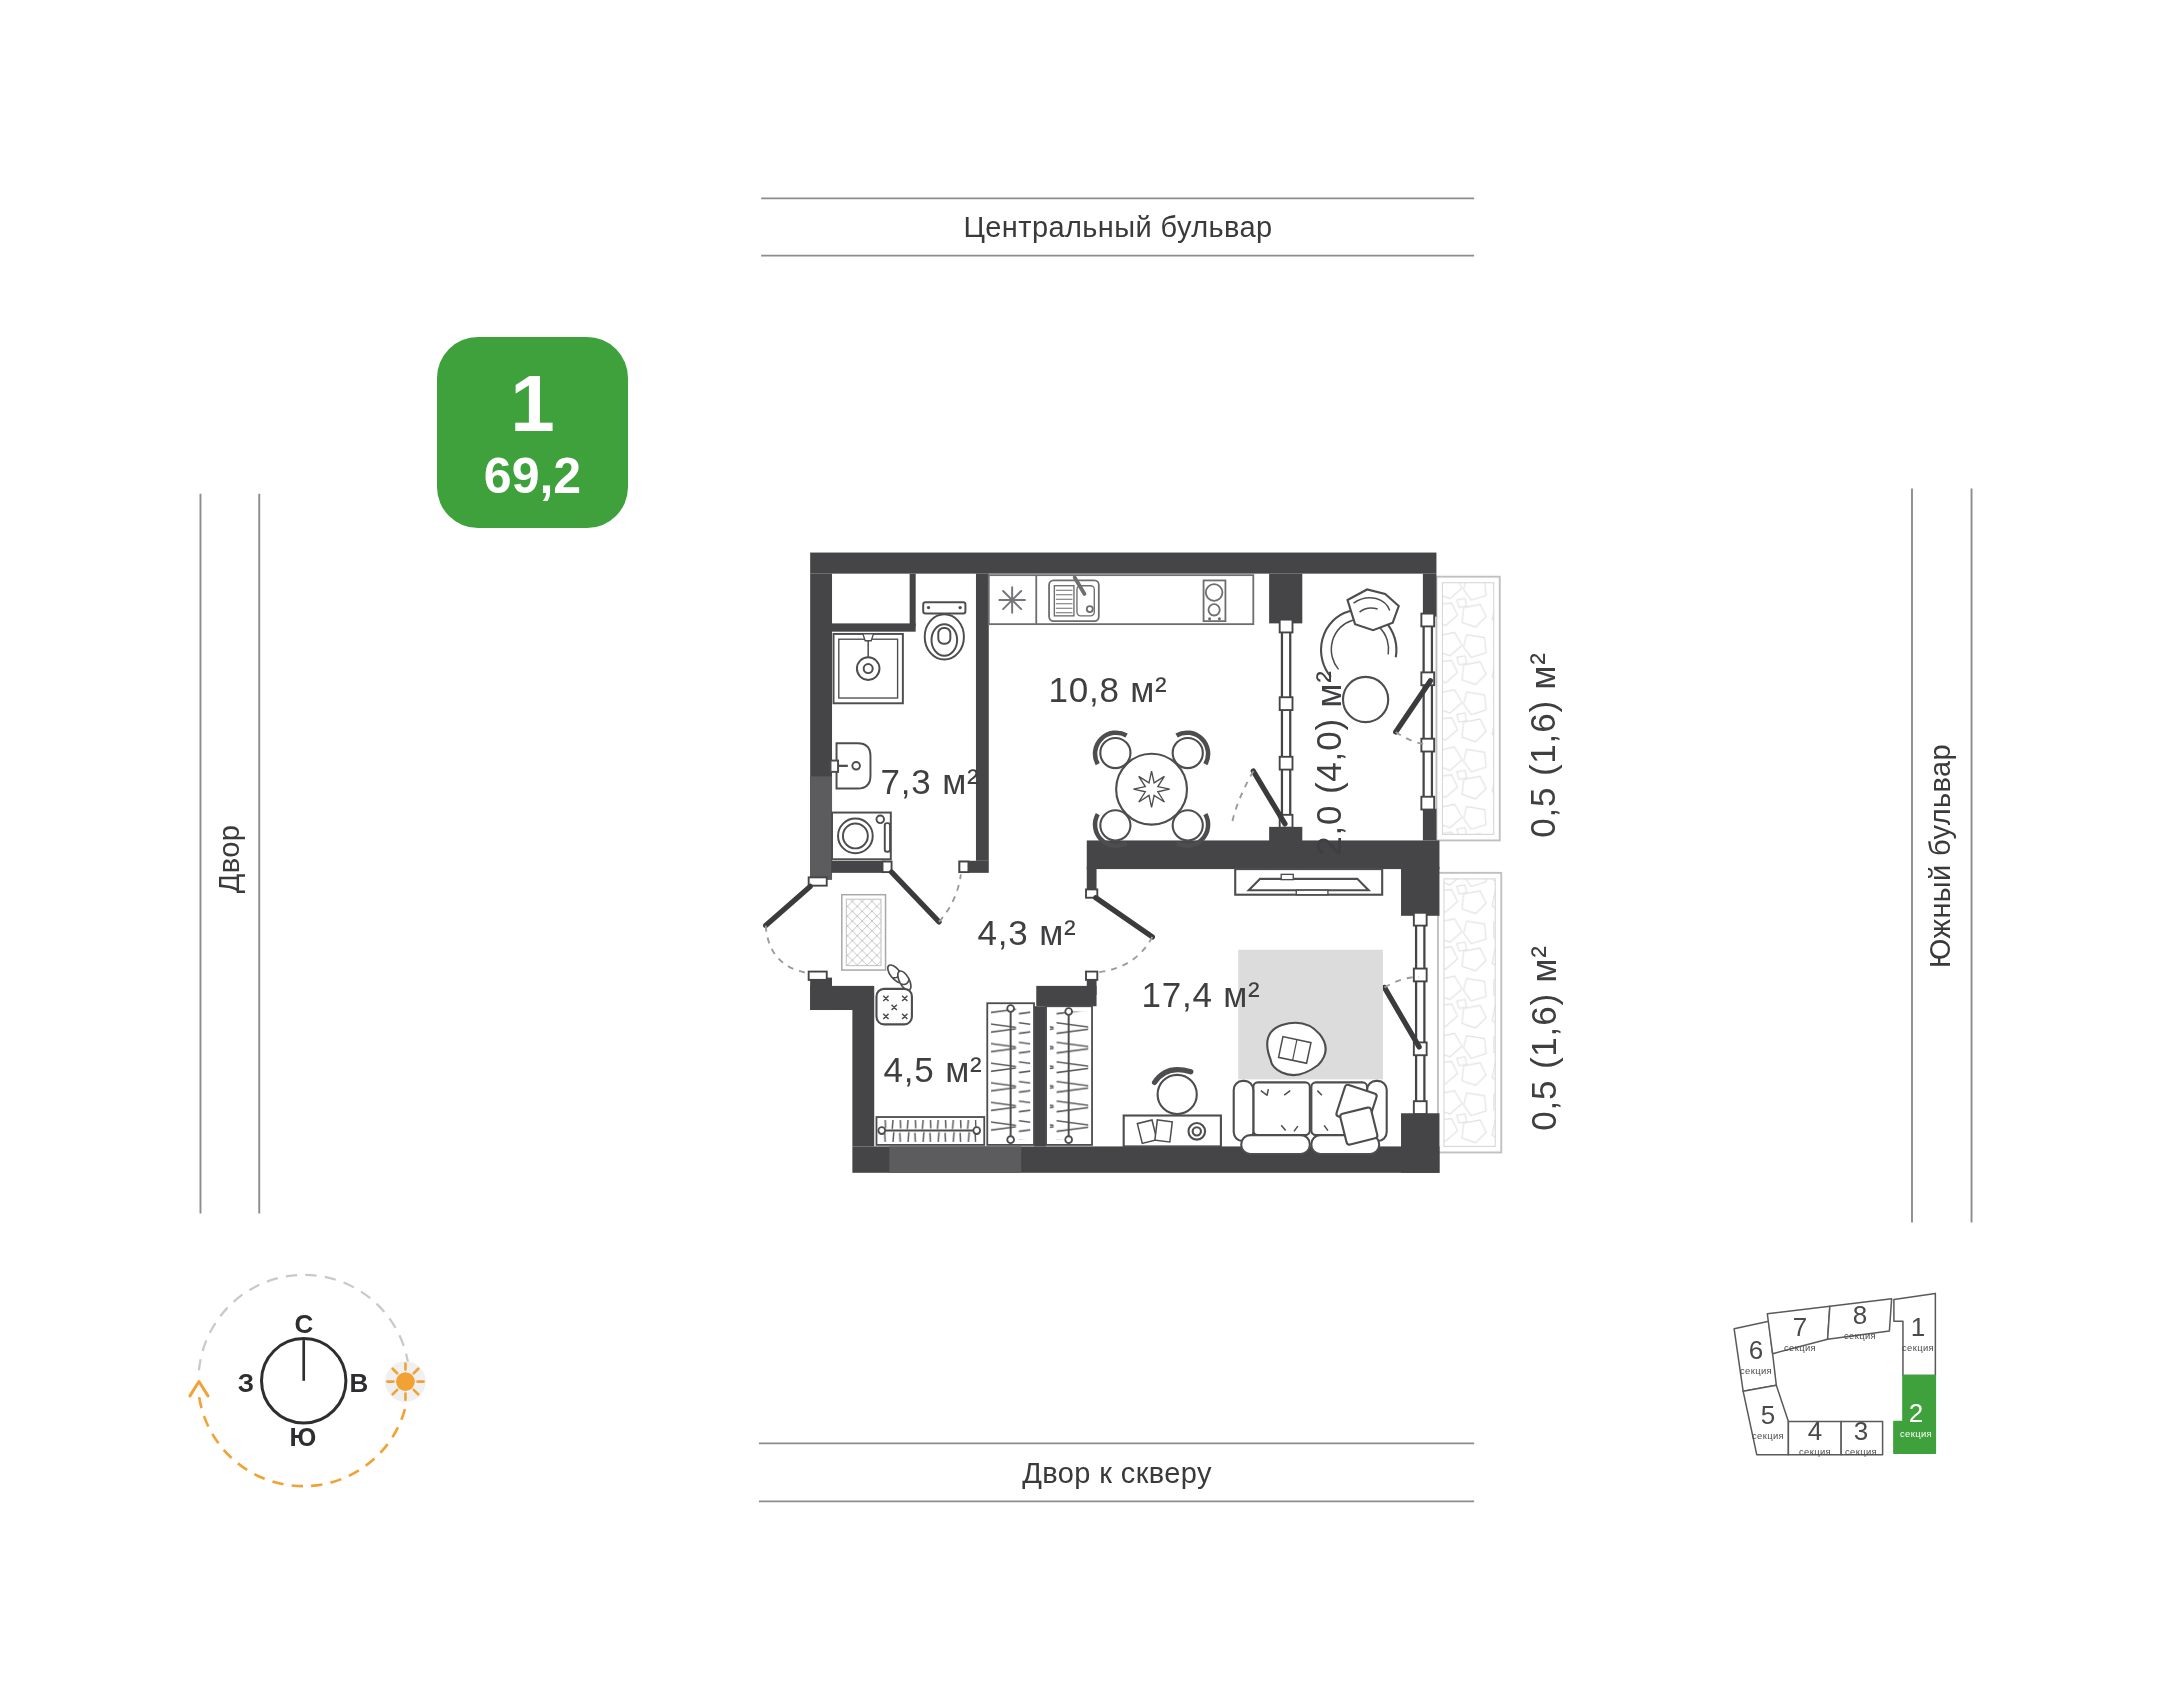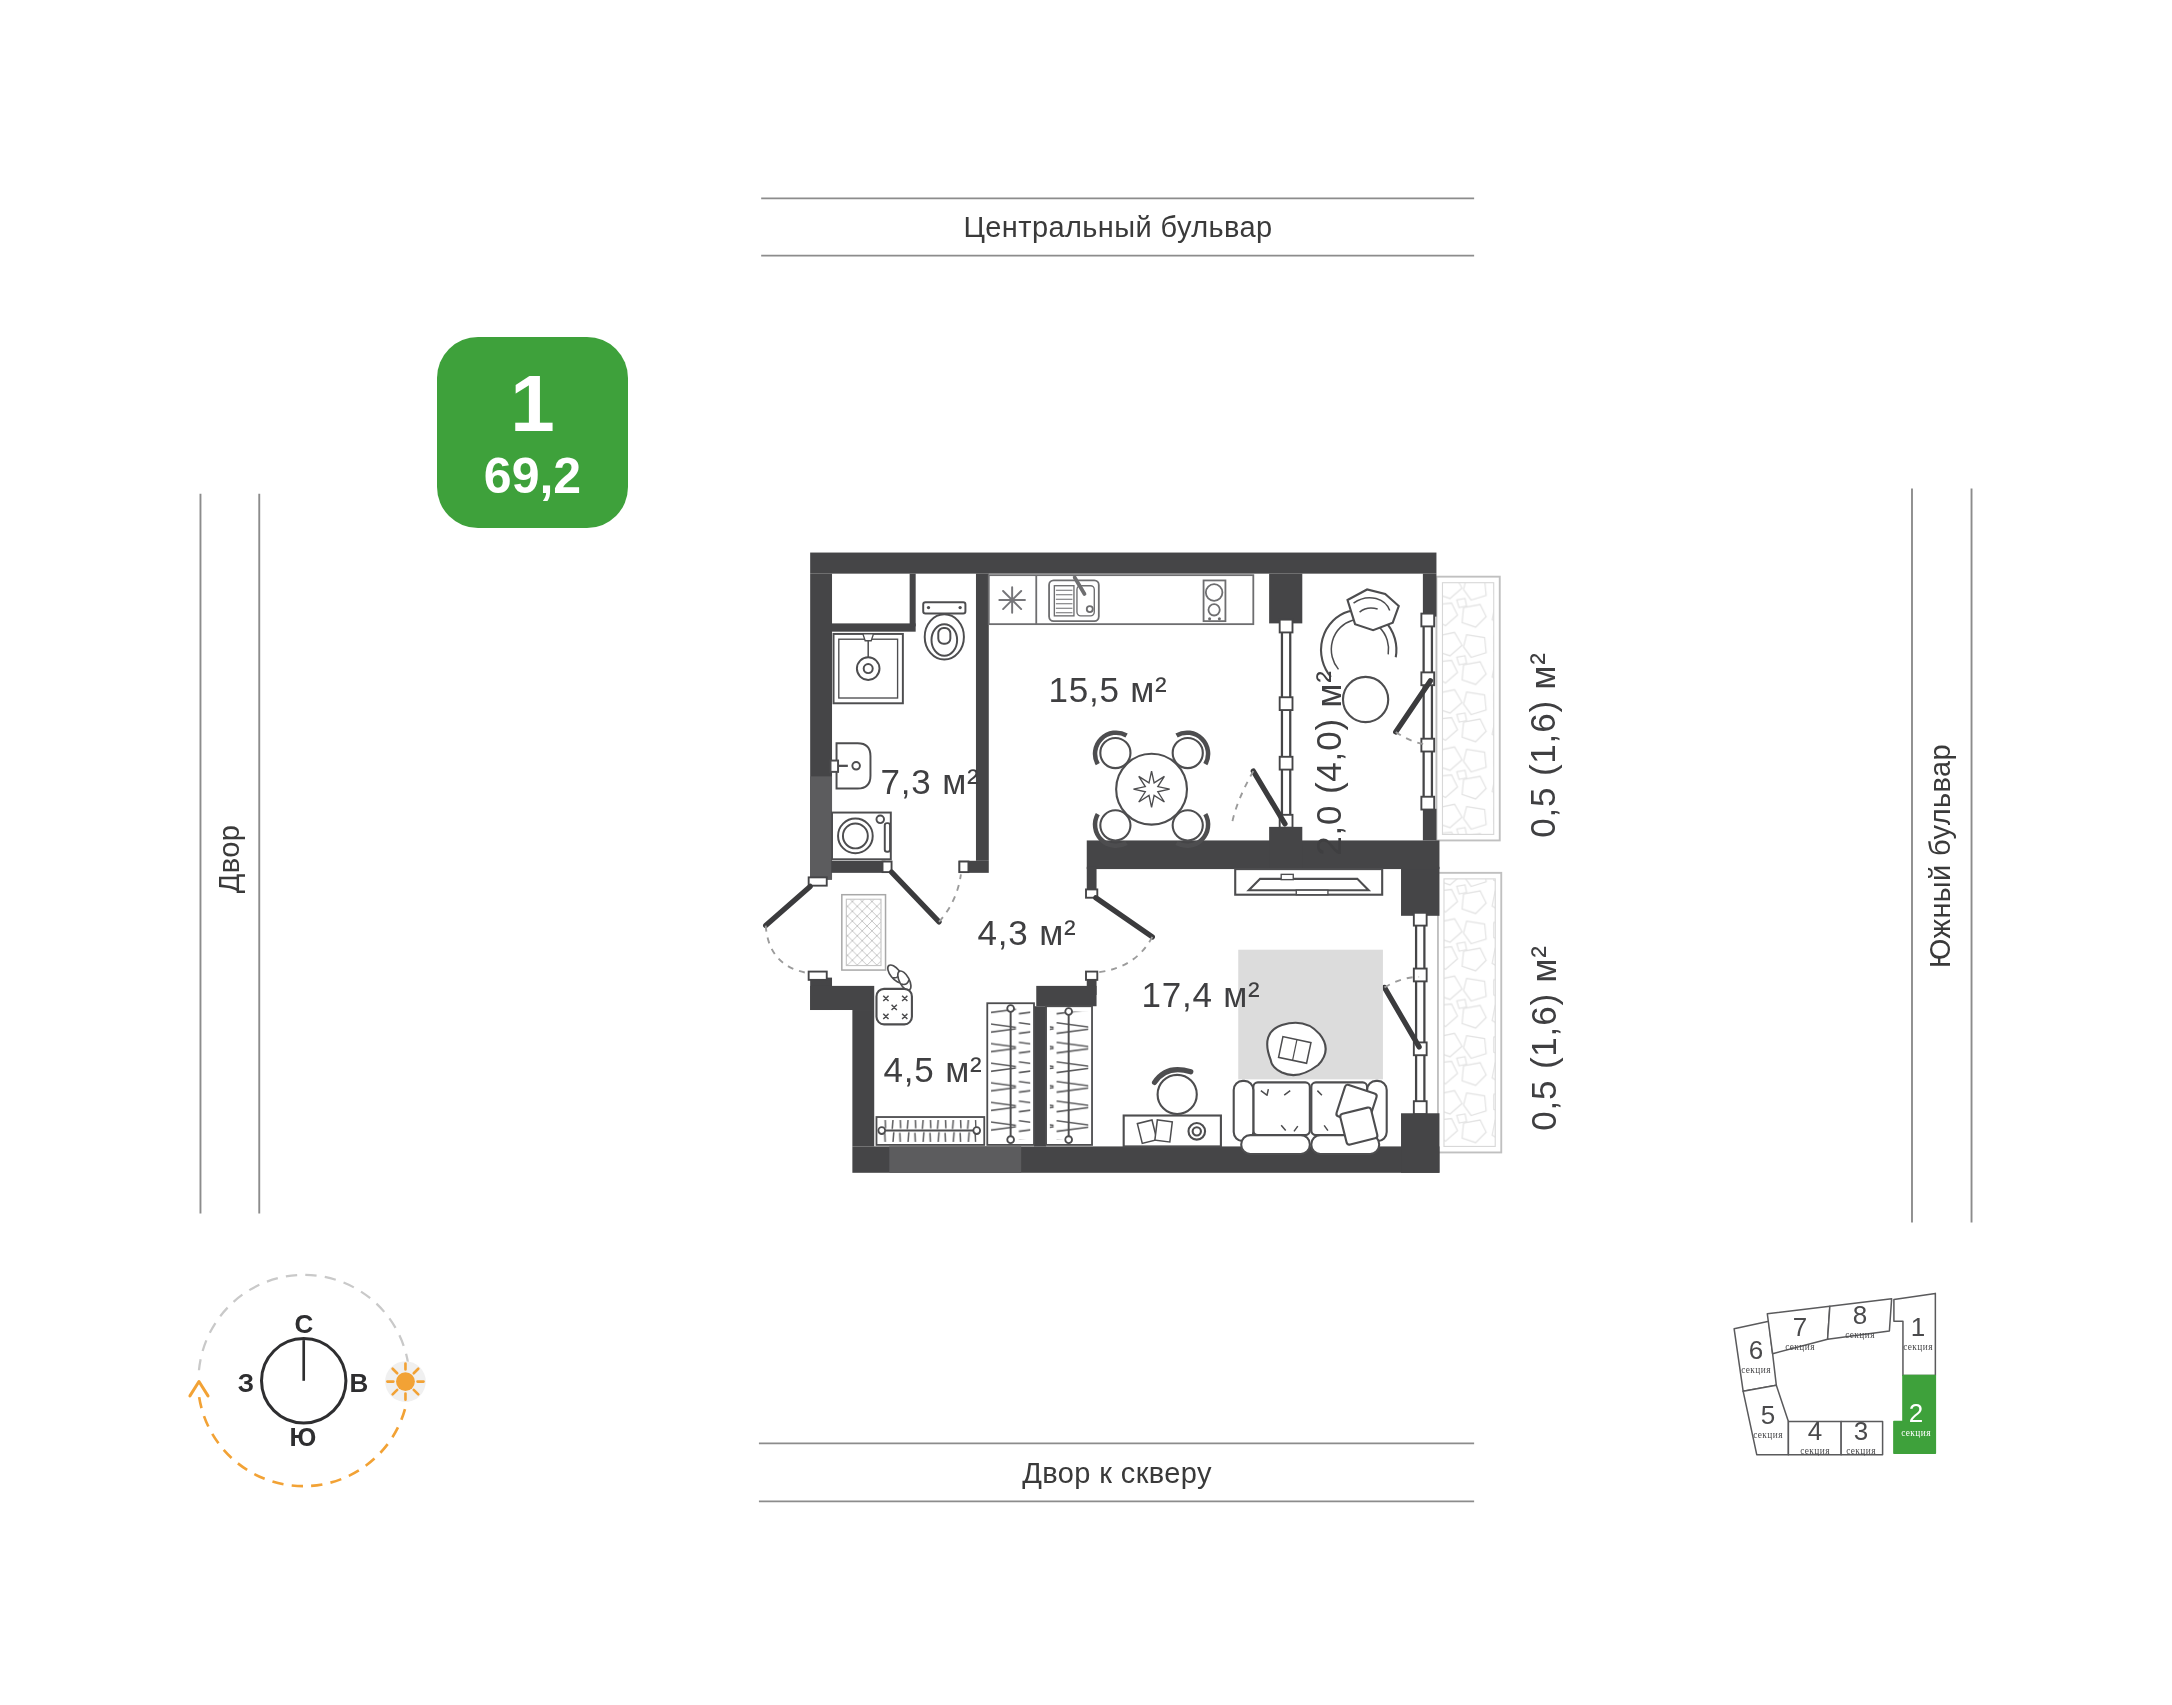--- a/index.html
+++ b/index.html
@@ -13,21 +13,21 @@
   .street-lbl{font-size:29px;color:#3a3a3a;letter-spacing:0.4px;}
   .badge{position:absolute;left:437px;top:337px;width:191px;height:191px;border-radius:41px;
          background:#3EA13B;color:#fff;display:flex;flex-direction:column;align-items:center;
          justify-content:center;line-height:1;}
   .badge .num{font-size:80px;font-weight:700;}
   .badge .area{font-size:50px;font-weight:700;margin-top:7.5px;}
   .compass-letter{position:absolute;font-size:26px;font-weight:700;color:#2e2e30;}
   .mp-txt{position:absolute;display:flex;flex-direction:column;align-items:center;line-height:1;
           color:#4a4a4c;transform:translate(-50%,-50%);}
   .mp-num{font-size:26px;font-weight:500;}
-  .mp-sec{font-size:9.4px;margin-top:3px;letter-spacing:0.4px;font-family:Liberation Serif, serif;}
+  .mp-sec{font-size:9.4px;margin-top:3px;letter-spacing:0.4px;}
   .mp-txt.white{color:#fff;}
 </style>
 </head>
 <body>
 
 <div class="page">
 
   <svg class="draw" width="2172" height="1705" viewBox="0 0 2882 2262">
     <defs>
       <pattern id="stones" patternUnits="userSpaceOnUse" width="76" height="76">
@@ -360,21 +360,21 @@
   <div class="lbl street-lbl hor" style="left:1118px;top:227px">Центральный бульвар</div>
   <div class="lbl street-lbl hor" style="left:1117px;top:1473px">Двор к скверу</div>
   <div class="lbl street-lbl rot" style="left:229px;top:859px">Двор</div>
   <div class="lbl street-lbl rot" style="left:1940px;top:856px">Южный бульвар</div>
 
   <div class="badge">
     <div class="num">1</div>
     <div class="area">69,2</div>
   </div>
 
-  <div class="lbl room-lbl hor" style="left:1108px;top:690px">15,5 м²</div>
+  <div class="lbl room-lbl hor" style="left:1108px;top:690px">10,8 м²</div>
   <div class="lbl room-lbl hor" style="left:930px;top:782px">7,3 м²</div>
   <div class="lbl room-lbl hor" style="left:1027px;top:933px">4,3 м²</div>
   <div class="lbl room-lbl hor" style="left:1201px;top:995px">17,4 м²</div>
   <div class="lbl room-lbl hor" style="left:933px;top:1070px">4,5 м²</div>
   <div class="lbl room-lbl rot" style="left:1329px;top:763px">2,0 (4,0) м²</div>
   <div class="lbl room-lbl rot" style="left:1543px;top:745px">0,5 (1,6) м²</div>
   <div class="lbl room-lbl rot" style="left:1544px;top:1038px">0,5 (1,6) м²</div>
 
   <div class="compass-letter hor lbl" style="left:304px;top:1324px">С</div>
   <div class="compass-letter hor lbl" style="left:303px;top:1437px">Ю</div>

